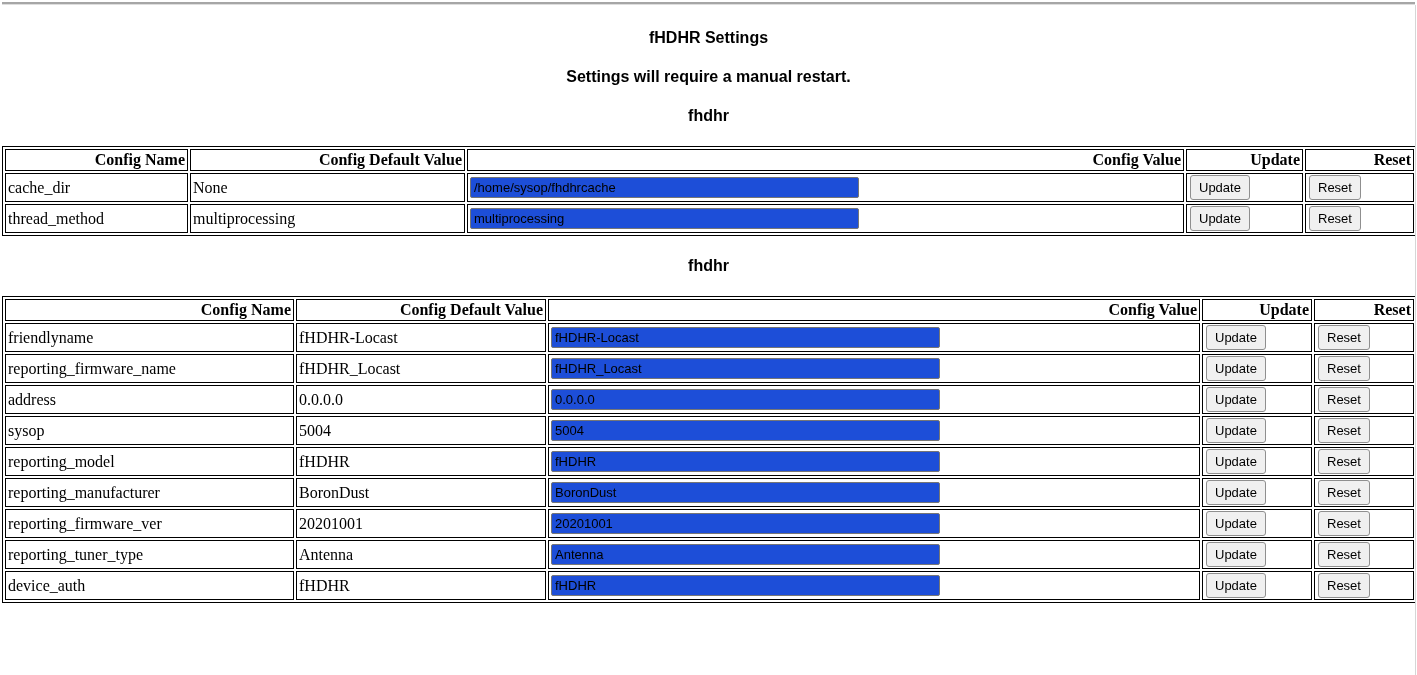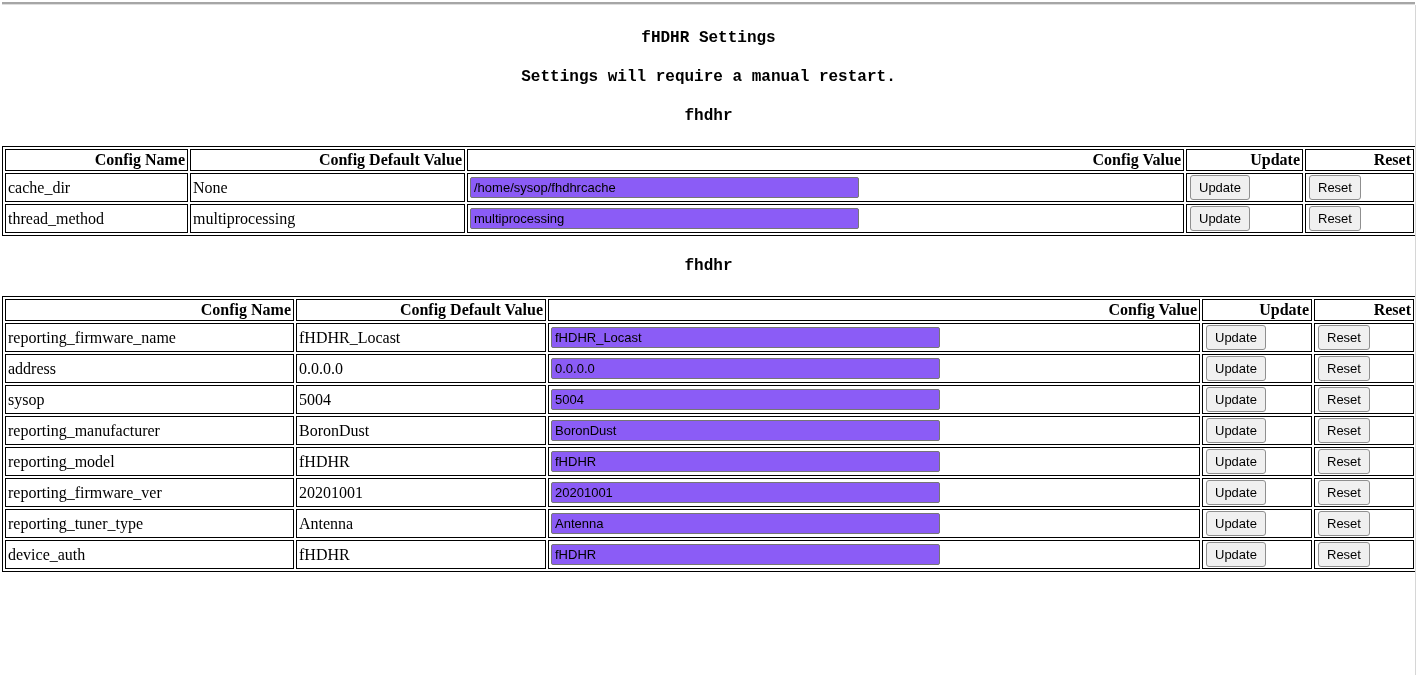--- a/index.html
+++ b/index.html
@@ -16,21 +16,21 @@
     background: #a6a6a6; border-bottom: 1px solid #dedede;
   }
   .right-edge {
     position: fixed; top: 5px; right: 1px; bottom: 0; width: 1px;
     background: #d6d6d6;
   }
   h4 {
     font-size: 16px; font-weight: bold;
     text-align: center;
     margin: 21px 0;
-    font-family: Liberation Mono, monospace;
+    font-family: Liberation Sans, sans-serif;
   }
   table.cfg {
     width: 100%;
     table-layout: fixed;
     border-collapse: separate;
     border-spacing: 2px;
     border: 1px solid #000000;
     margin: 0;
   }
   table.cfg th, table.cfg td {
@@ -55,21 +55,21 @@
   .tbl-fhdhr col.c1 { width: 289px; }
   .tbl-fhdhr col.c2 { width: 250px; }
   .tbl-fhdhr col.c4 { width: 110px; }
   .tbl-fhdhr col.c5 { width: 100px; }
 
   input.val {
     width: 389px; height: 21px;
     box-sizing: border-box;
     border: 1px solid #767676;
     border-radius: 2px;
-    background: #8b5cf6;
+    background: #1d4ed8;
     color: #000000;
     font-family: "Liberation Sans", sans-serif;
     font-size: 13px;
     padding: 1px 3px;
     margin: 1px 0;
     vertical-align: middle;
   }
   button.act {
     font-family: "Liberation Sans", sans-serif;
     font-size: 13px;
@@ -156,20 +156,33 @@
     <thead>
       <tr>
         <th>Config Name</th>
         <th>Config Default Value</th>
         <th>Config Value</th>
         <th>Update</th>
         <th>Reset</th>
       </tr>
     </thead>
     <tbody>
+  <tr>
+    <td class="c-name">friendlyname</td>
+    <td class="c-def">fHDHR-Locast</td>
+    <td class="c-val">
+      <input type="text" class="val" value="fHDHR-Locast" style="">
+    </td>
+    <td class="c-upd">
+      <button type="button" class="act">Update</button>
+    </td>
+    <td class="c-rst">
+      <button type="button" class="act">Reset</button>
+    </td>
+  </tr>
 
 
 
   <tr>
     <td class="c-name">reporting_firmware_name</td>
     <td class="c-def">fHDHR_Locast</td>
     <td class="c-val">
       <input type="text" class="val" value="fHDHR_Locast" style="">
     </td>
     <td class="c-upd">
@@ -203,38 +216,38 @@
     </td>
     <td class="c-upd">
       <button type="button" class="act">Update</button>
     </td>
     <td class="c-rst">
       <button type="button" class="act">Reset</button>
     </td>
   </tr>
 
   <tr>
+    <td class="c-name">reporting_model</td>
+    <td class="c-def">fHDHR</td>
+    <td class="c-val">
+      <input type="text" class="val" value="fHDHR" style="">
+    </td>
+    <td class="c-upd">
+      <button type="button" class="act">Update</button>
+    </td>
+    <td class="c-rst">
+      <button type="button" class="act">Reset</button>
+    </td>
+  </tr>
+
+  <tr>
     <td class="c-name">reporting_manufacturer</td>
     <td class="c-def">BoronDust</td>
     <td class="c-val">
       <input type="text" class="val" value="BoronDust" style="">
-    </td>
-    <td class="c-upd">
-      <button type="button" class="act">Update</button>
-    </td>
-    <td class="c-rst">
-      <button type="button" class="act">Reset</button>
-    </td>
-  </tr>
-
-  <tr>
-    <td class="c-name">reporting_model</td>
-    <td class="c-def">fHDHR</td>
-    <td class="c-val">
-      <input type="text" class="val" value="fHDHR" style="">
     </td>
     <td class="c-upd">
       <button type="button" class="act">Update</button>
     </td>
     <td class="c-rst">
       <button type="button" class="act">Reset</button>
     </td>
   </tr>
 
   <tr>

